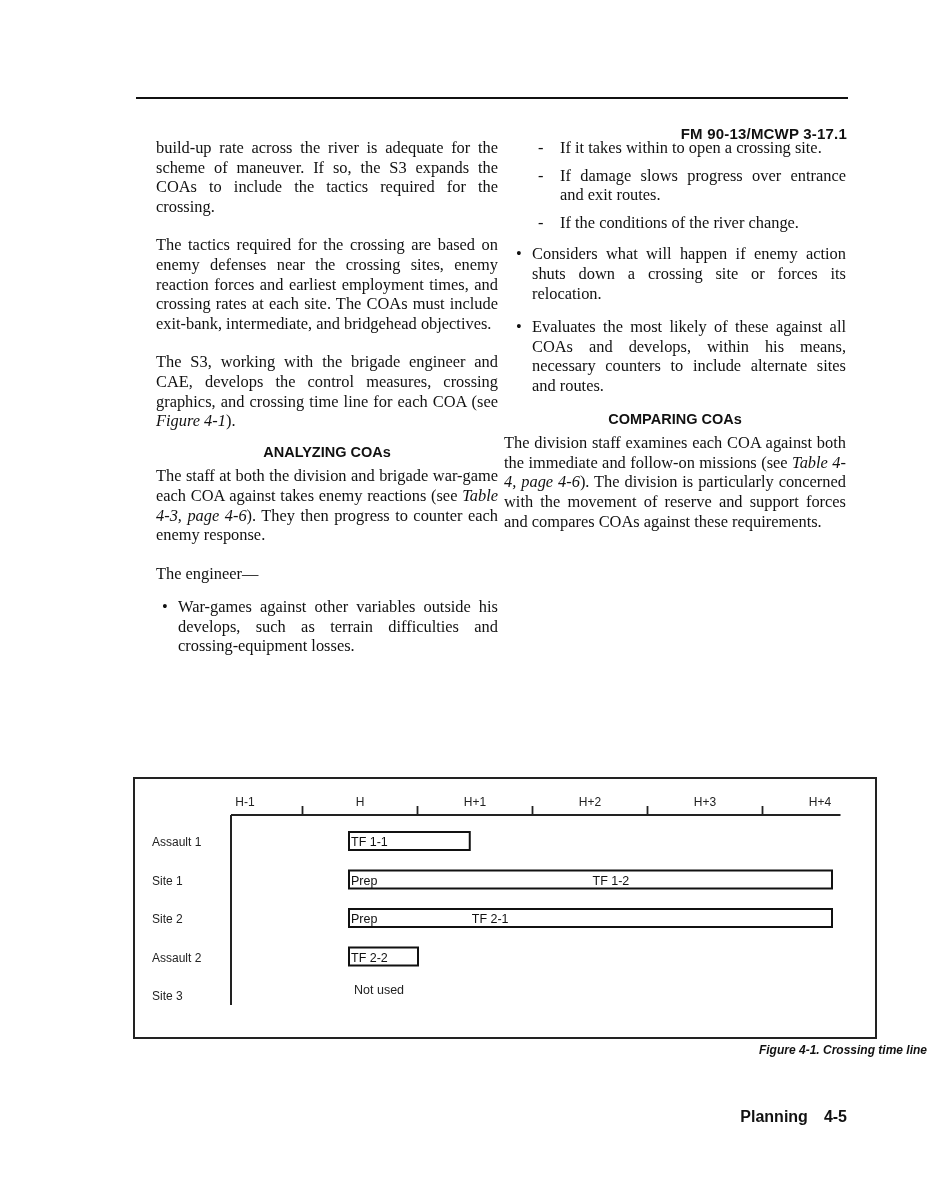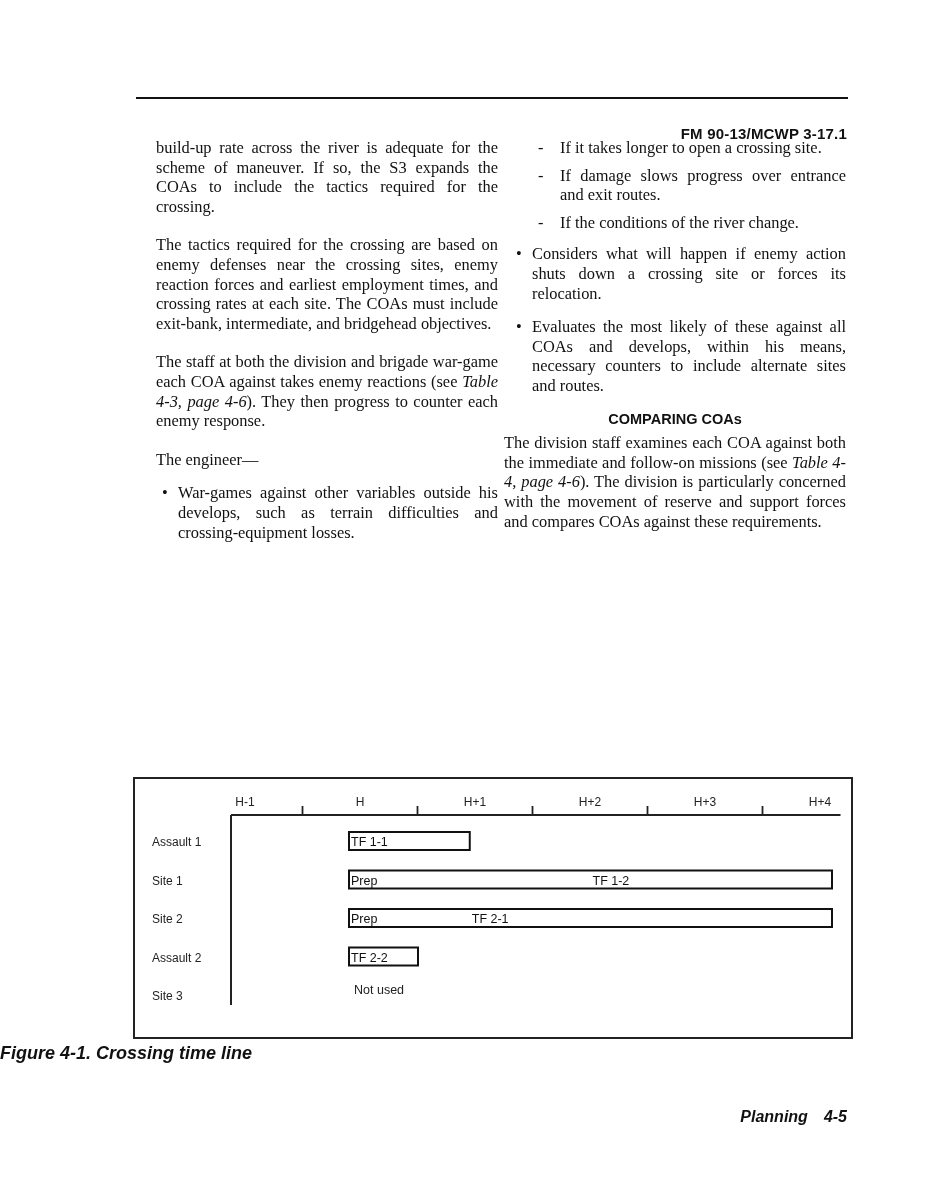--- a/index.html
+++ b/index.html
@@ -16,45 +16,47 @@
   .heading { font-family: "Liberation Sans", sans-serif; font-weight: bold; font-size: 14.5px; text-align: center; margin: 0 0 4px 0; }
   ul.bullets { list-style: none; margin: 0 0 14px 0; padding: 0; }
   ul.bullets li { position: relative; padding-left: 22px; margin-bottom: 14px; }
   ul.bullets li::before { content: "•"; position: absolute; left: 6px; top: 0; }
   ul.dashes { list-style: none; margin: 0 0 12px 0; padding: 0; }
   ul.dashes li { position: relative; padding-left: 56px; margin-bottom: 8px; }
   ul.dashes li::before { content: "-"; position: absolute; left: 34px; top: 0; }
   .col-right ul.bullets li { padding-left: 28px; }
   .col-right ul.bullets li::before { left: 12px; }
 
-  .figure-box { position: absolute; left: 133px; top: 777px; width: 716px; height: 258px; border: 2px solid #222; }
+  .figure-box { position: absolute; left: 133px; top: 777px; width: 716px; height: 258px; border: 2px solid #222; padding-left: 24px; }
   .figure-svg { position: absolute; left: 0; top: 0; }
-  .fig-caption { position: absolute; left: 0; width: 100%; top: 1043px; text-align: left; font-family: "Liberation Sans", sans-serif; font-weight: bold; font-style: italic; font-size: 18px; }
-  .footer { position: absolute; right: 80px; top: 1108px; font-family: "Liberation Sans", sans-serif; font-weight: bold; font-style: italic; font-size: 16px; margin-left: 36px; }
+  .fig-caption { position: absolute; left: 0; width: 100%; top: 1043px; text-align: right; font-family: "Liberation Sans", sans-serif; font-weight: bold; font-style: italic; font-size: 12px; }
+  .footer { position: absolute; right: 80px; top: 1108px; font-family: "Liberation Sans", sans-serif; font-weight: bold; font-size: 16px; margin-left: 36px; }
   .footer .pg { margin-left: 16px; }
 </style>
 </head>
 <body>
 
 <div class="header-title">FM 90-13/MCWP 3-17.1</div>
 <div class="header-rule"></div>
 
 <div class="col col-left">
   <p>build-up rate across the river is adequate for the scheme of maneuver. If so, the S3 expands the COAs to include the tactics required for the crossing.</p>
   <p>The tactics required for the crossing are based on enemy defenses near the crossing sites, enemy reaction forces and earliest employment times, and crossing rates at each site. The COAs must include exit-bank, intermediate, and bridgehead objectives.</p>
+  <p style="margin-bottom:12px"><span>The S3, working with the brigade engineer and CAE, develops the control measures, crossing graphics, and crossing time line for each COA (see </span><em>Figure 4-1</em><span>).</span></p>
+  <div class="heading">ANALYZING COAs</div>
   <p><span>The staff at both the division and brigade war-game each COA against takes enemy reactions (see </span><em>Table 4-3, page 4-6</em><span>). They then progress to counter each enemy response.</span></p>
   <p style="margin-bottom:14px">The engineer—</p>
   <ul class="bullets">
     <li>War-games against other variables outside his develops, such as terrain difficulties and crossing-equipment losses.</li>
   </ul>
 </div>
 
 <div class="col col-right">
   <ul class="dashes">
-    <li>If it takes longer to open a crossing site.</li>
+    <li>If it takes within to open a crossing site.</li>
     <li>If damage slows progress over entrance and exit routes.</li>
     <li>If the conditions of the river change.</li>
   </ul>
   <ul class="bullets" style="margin-bottom:10px">
     <li>Considers what will happen if enemy action shuts down a crossing site or forces its relocation.</li>
     <li>Evaluates the most likely of these against all COAs and develops, within his means, necessary counters to include alternate sites and routes.</li>
   </ul>
   <div class="heading">COMPARING COAs</div>
   <p><span>The division staff examines each COA against both the immediate and follow-on missions (see </span><em>Table 4-4, page 4-6</em><span>). The division is particularly concerned with the movement of reserve and support forces and compares COAs against these requirements.</span></p>
 </div>

